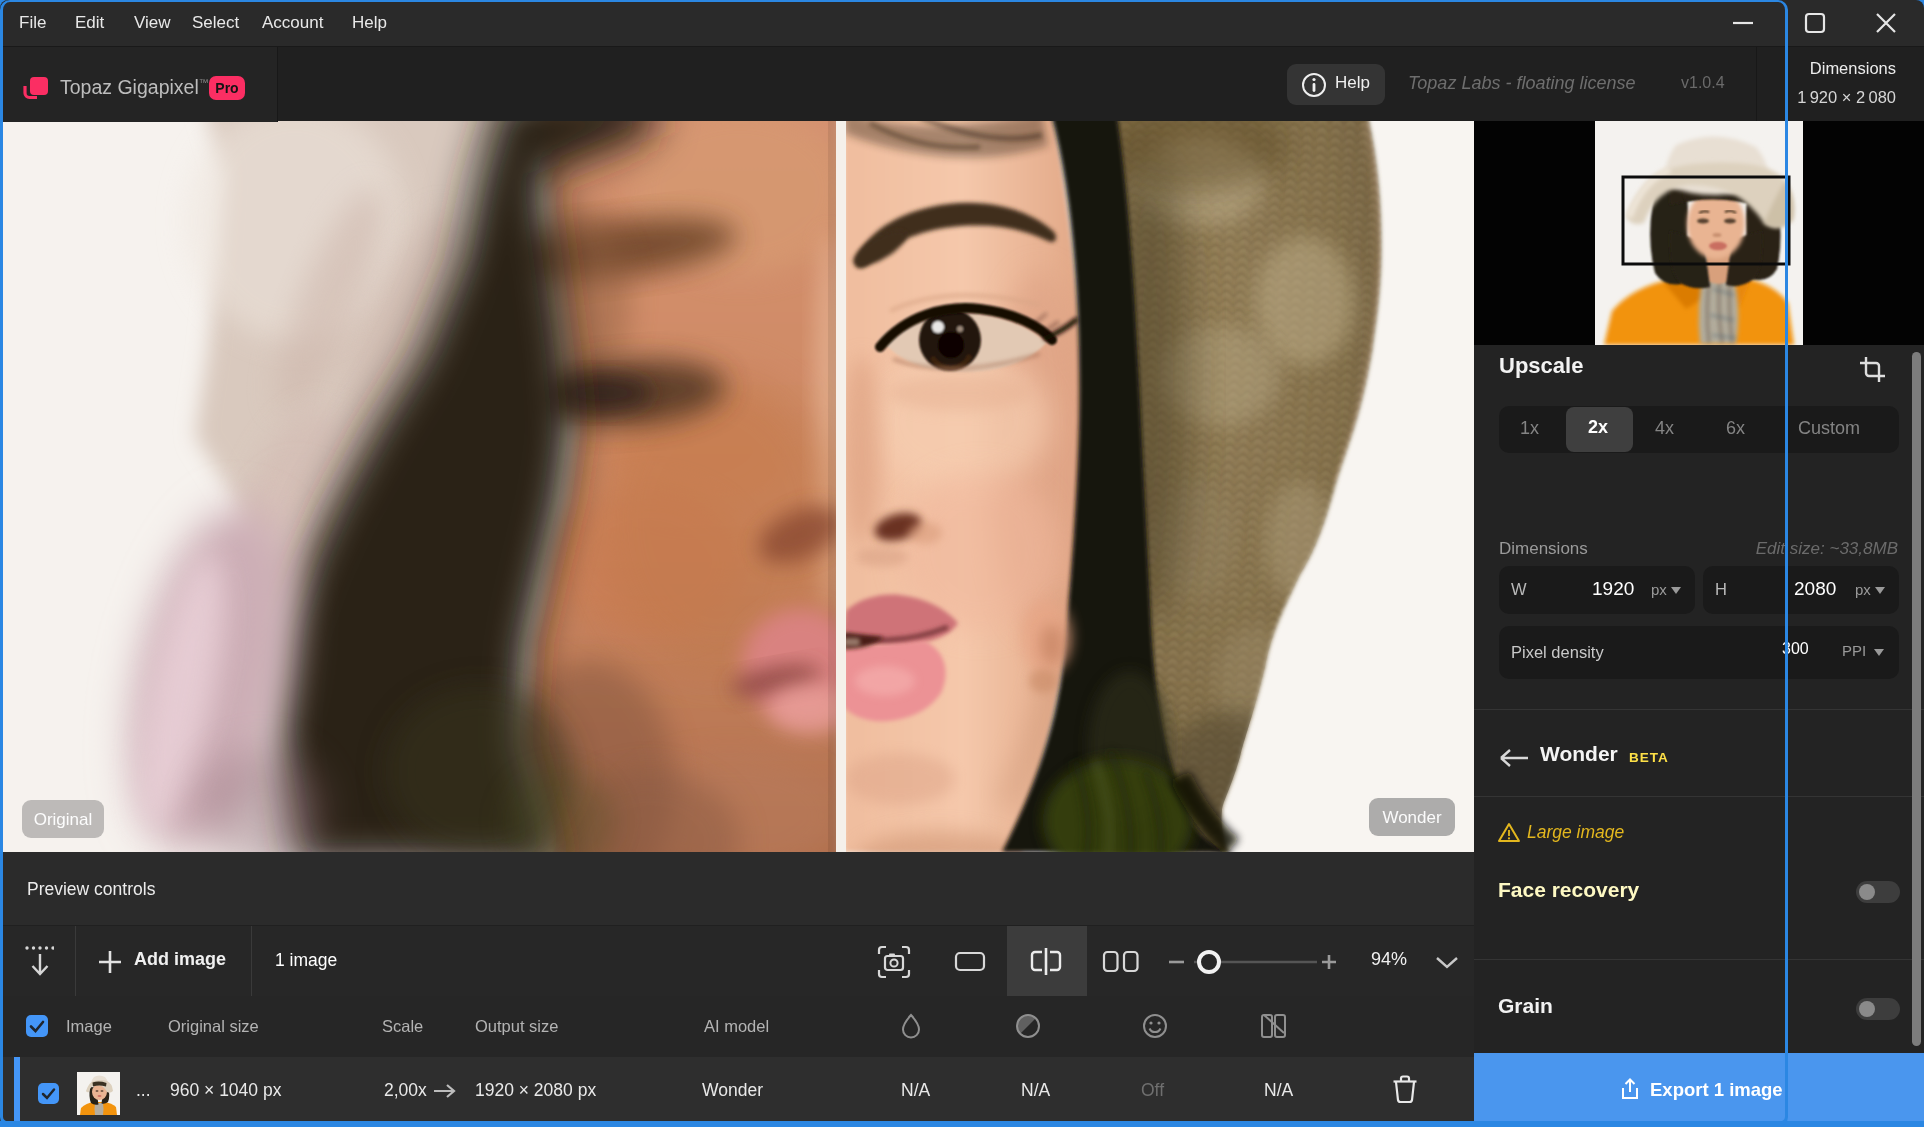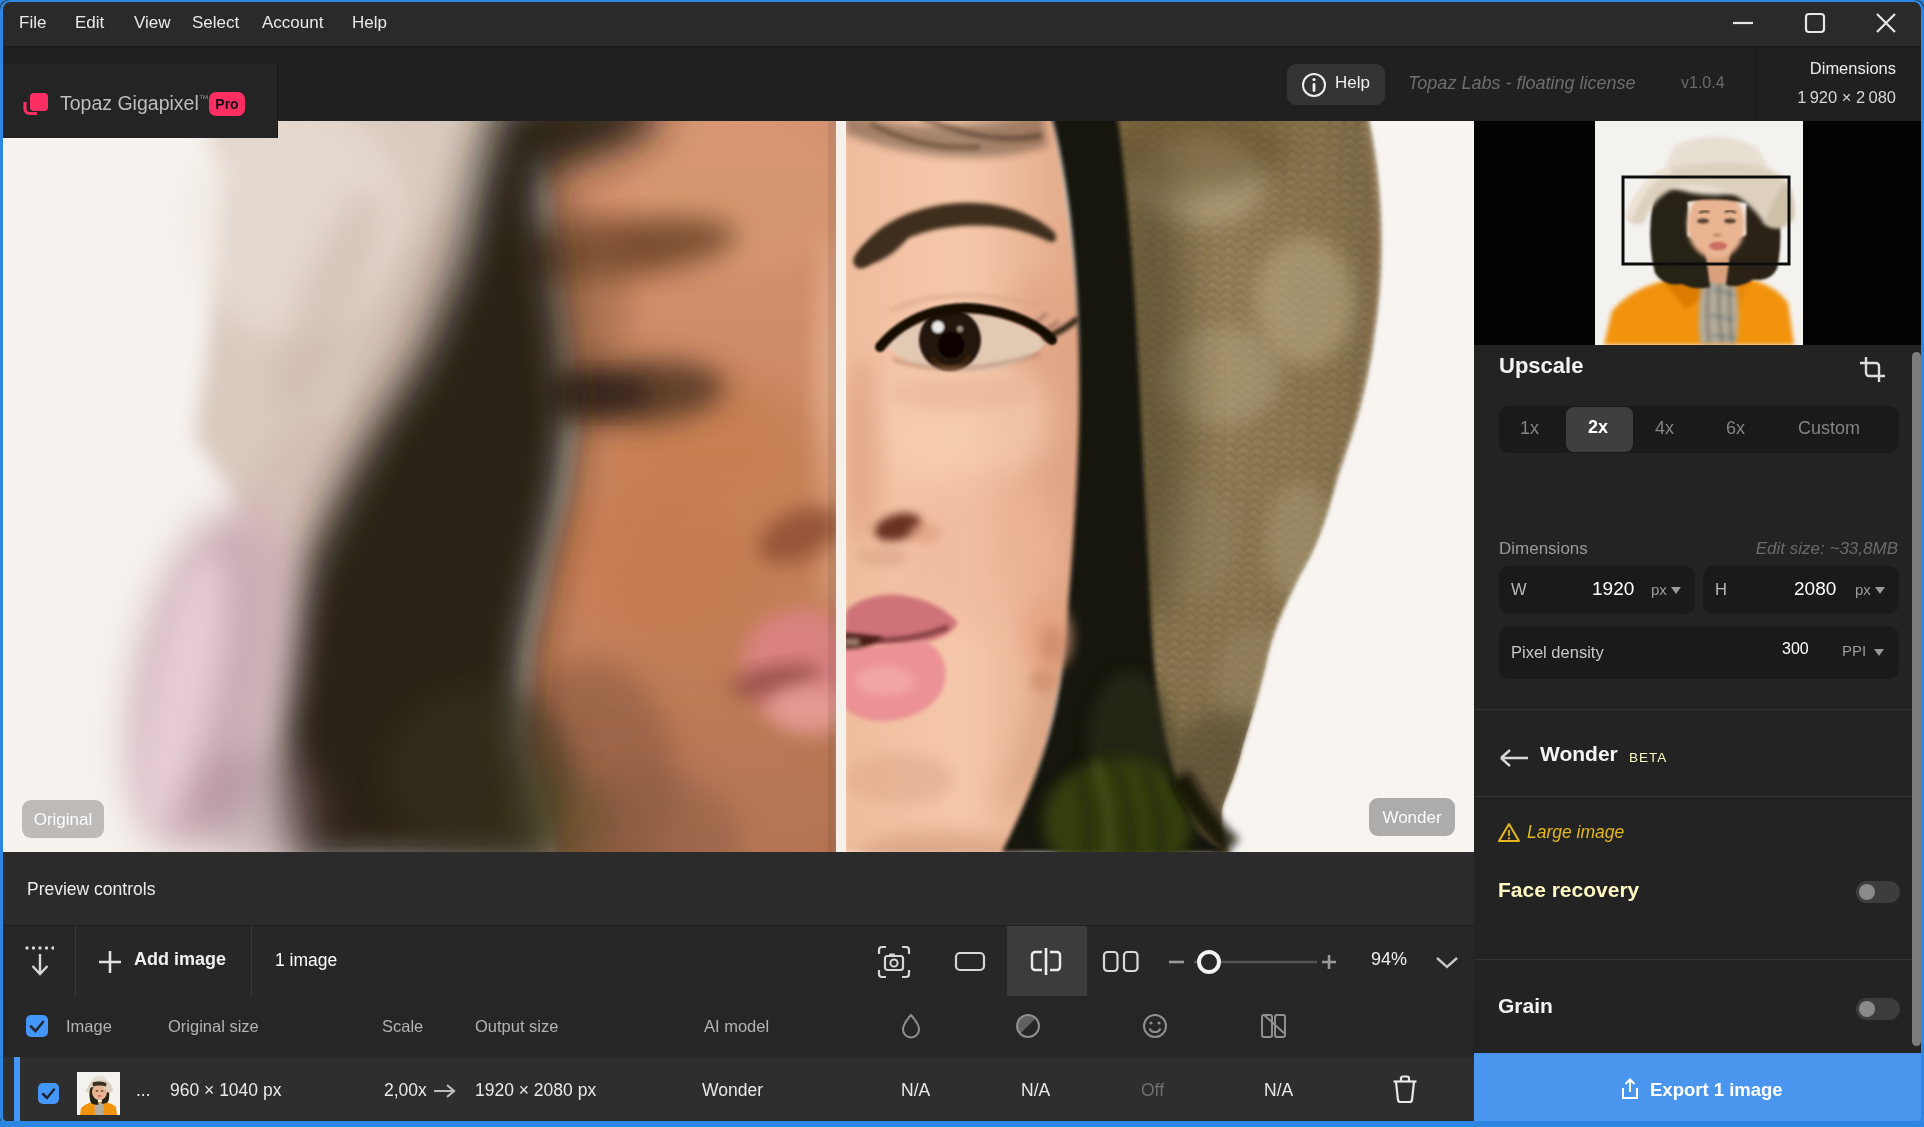--- a/index.html
+++ b/index.html
@@ -1,28 +1,28 @@
 <!DOCTYPE html>
 <html><head>
 <meta charset="utf-8">
 <style>
   * { margin:0; padding:0; box-sizing:border-box; }
   html,body { width:1924px; height:1127px; overflow:hidden; background:#2b87e3;
     font-family:"Liberation Sans", sans-serif; }
   .abs { position:absolute; }
-  #stage { position:relative; width:1924px; height:1127px; }
+  #stage { position:relative; width:1788px; height:1127px; }
   #frame { position:absolute; inset:0; border:3px solid #2b87e3; border-top-width:2px;
     border-bottom-width:5px; border-radius:10px; z-index:90; pointer-events:none; }
   #menubar { left:0; top:0; width:1924px; height:46px; background:#2a2a2a; z-index:5;
     border-radius:8px 8px 0 0; }
   #menubar .mi { position:absolute; top:13px; font-size:17px; color:#e8e8e8; }
   .wctl { position:absolute; top:0; width:60px; height:46px; }
   #header { left:0; top:46px; width:1924px; height:75px; background:#202020; z-index:5;
     border-top:1px solid #191919; }
-  #hleft { position:absolute; left:0; top:16px; width:278px; height:75px; background:#242424;
+  #hleft { position:absolute; left:0; top:0; width:278px; height:75px; background:#242424;
     border-right:1px solid #181818;padding-left:40px; }
   #logotext { position:absolute; left:60px; font-size:19.5px; color:#bdbdbd; top:29px; }
   #probadge { position:absolute; left:209px; top:29px; width:36px; height:24px; background:#fb2e63;
     border-radius:7px; color:#141414; font-size:14px; font-weight:bold; text-align:center; line-height:24px; }
   #helpbtn { position:absolute; left:1287px; top:17px; width:98px; height:41px; background:#343434;
     border-radius:9px; color:#efefef; font-size:17px; }
   #lictext { position:absolute; left:1408px; top:26px; font-size:18px; color:#6e6e6e; font-style:italic; }
   #vertext { position:absolute; left:1681px; top:27px; font-size:16px; color:#6a6a6a; }
   #hdiv2 { position:absolute; left:1756px; top:0; width:1px; height:75px; background:#181818; }
   #dimlbl { position:absolute; right:28px; top:12px; font-size:16.5px; color:#ececec; text-align:right; }
@@ -346,21 +346,21 @@
       <span style="position:absolute;left:343px;top:16px;font-size:15px;color:#9a9a9a;">PPI</span>
       <svg width="10" height="7" style="position:absolute;left:375px;top:23px;">
           <path d="M0 0 L10 0 L5 7 Z" fill="#9a9a9a"></path>
         </svg>
     </div>
     <div class="divline" style="top:588px;"></div>
     <svg width="32" height="20" style="position:absolute;left:25px;top:627px;">
       <path d="M2 10 H29 M2 10 L11 2 M2 10 L11 18" fill="none" stroke="#d8d8d8" stroke-width="2.4"></path>
     </svg>
     <span style="position:absolute;left:66px;top:621px;font-size:21px;font-weight:bold;color:#f4f4f4;">Wonder</span>
-    <span style="position:absolute;left:155px;top:629px;font-size:13.5px;font-weight:normal;color:#fef9c3;letter-spacing:1px;">BETA</span>
+    <span style="position:absolute;left:155px;top:629px;font-size:13.5px;font-weight:bold;color:#fde047;letter-spacing:1px;">BETA</span>
     <div class="divline" style="top:675px;"></div>
     <svg width="24" height="22" style="position:absolute;left:24px;top:701px;">
       <path d="M11 2 L21 19 H1 Z" fill="none" stroke="#e3b71e" stroke-width="2" stroke-linejoin="round"></path>
       <rect x="10.1" y="8" width="1.8" height="6" fill="#e3b71e"></rect>
       <circle cx="11" cy="16.4" r="1.1" fill="#e3b71e"></circle>
     </svg>
     <span style="position:absolute;left:53px;top:701px;font-size:17.5px;color:#e3b71e;font-style:italic;">Large image</span>
     <span style="position:absolute;left:24px;top:757px;font-size:21px;font-weight:bold;color:#fef9c3;">Face recovery</span>
     <div class="toggle" style="right:24px;top:760px;"></div>
     <div class="divline" style="top:838px;"></div>

